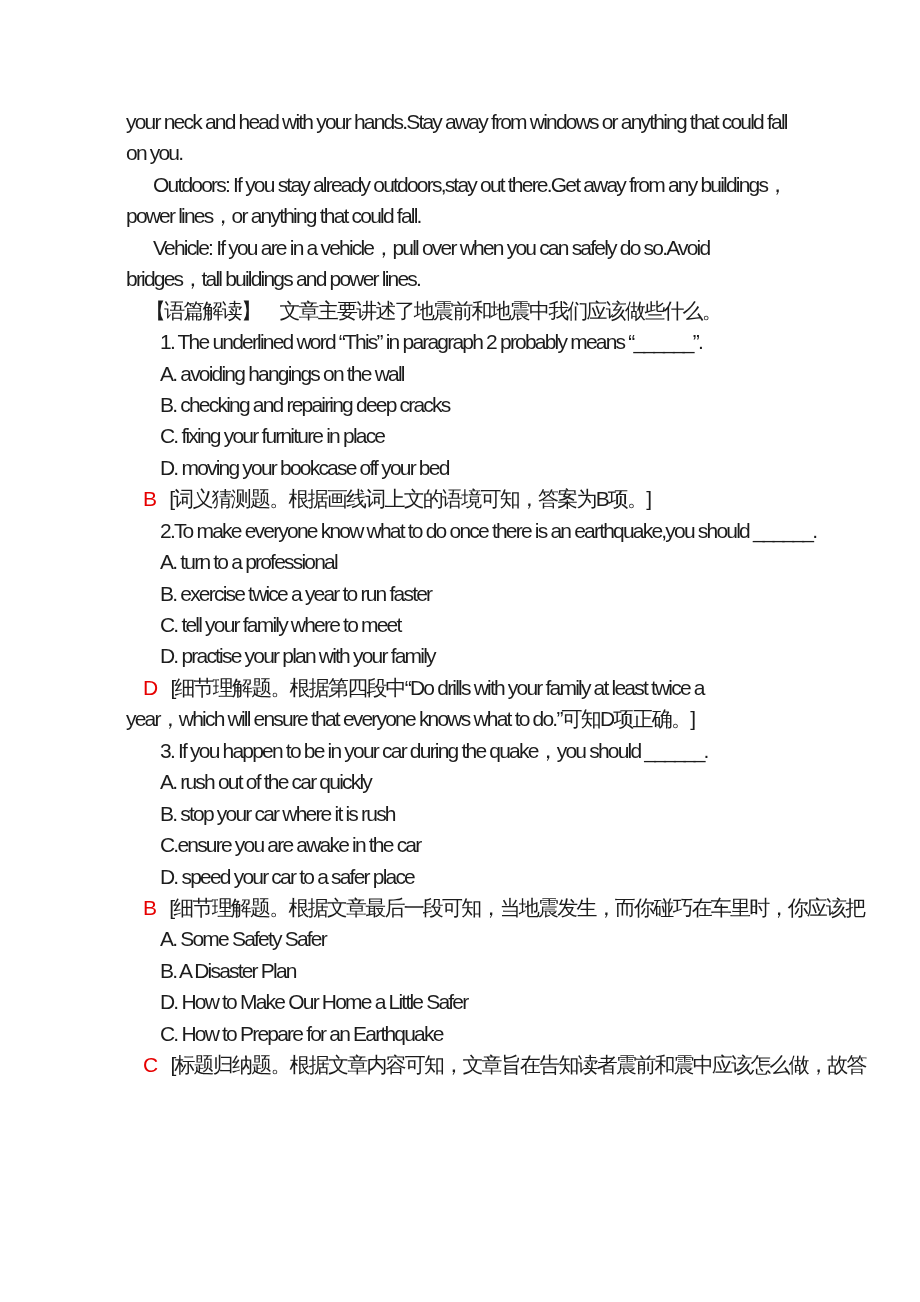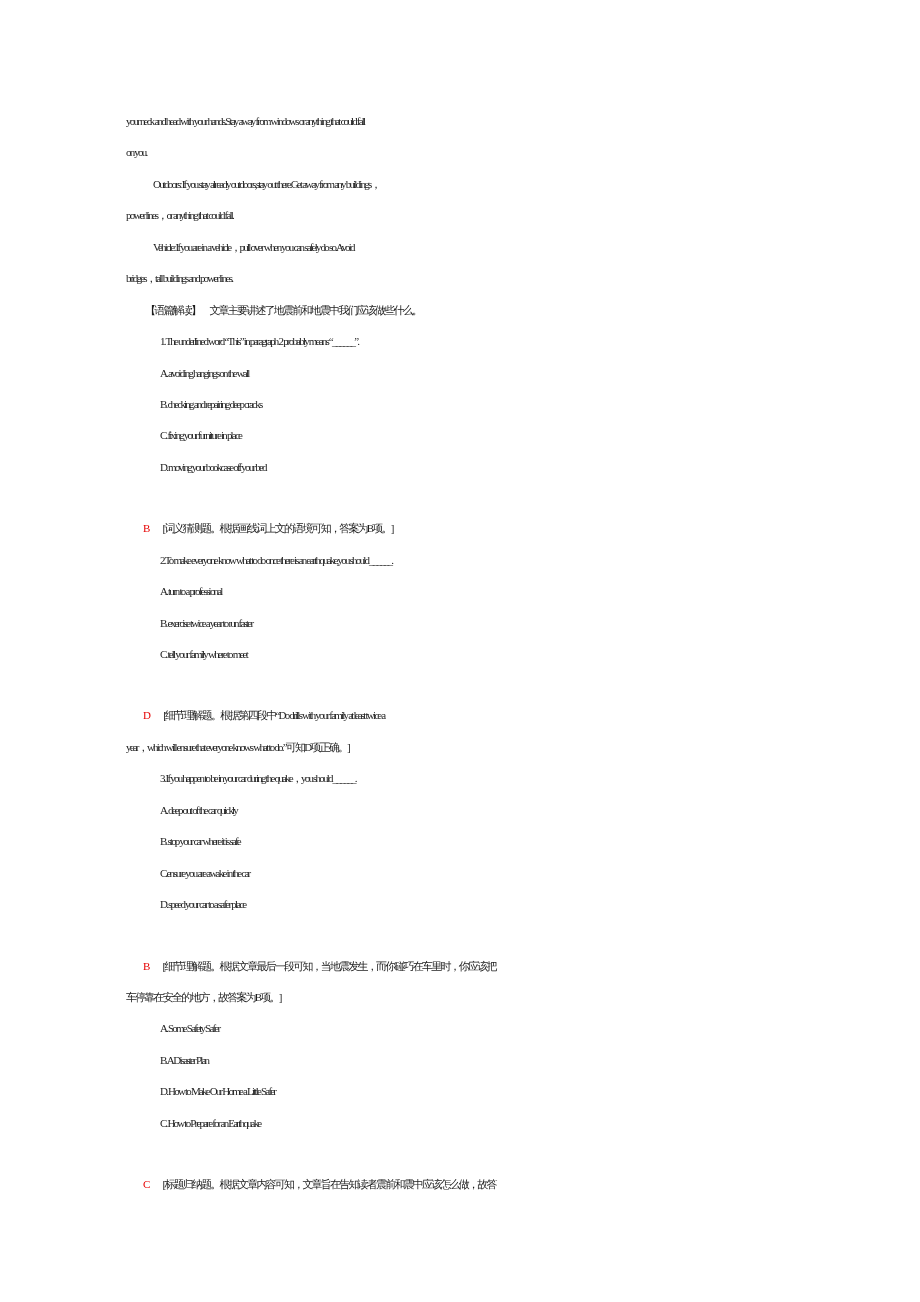--- a/index.html
+++ b/index.html
@@ -6,42 +6,42 @@
     margin: 0;
     padding: 0;
     background: #ffffff;
   }
   .page {
     position: relative;
     width: 920px;
     height: 1302px;
     background: var(--page-bg, #ffffff);
     overflow: hidden;
-    font-family: Liberation Serif, serif;
-    font-size: 11px;
+    font-family: Liberation Sans, sans-serif;
+    font-size: 21px;
     letter-spacing: -1.8px;
     color: var(--text-color, #1c1c1c);
   }
   .doc {
     position: absolute;
     top: 106px;
     left: 126px;
     right: 118px;
   }
   .line {
     height: 31.45px;
     line-height: 31.45px;
     white-space: pre;
   }
   
   .ind-none     { padding-left: 0; }
   .ind-para     { padding-left: 27px; }
   .ind-analysis { padding-left: 19px; }
   .ind-q        { padding-left: 34px; }
-  .ind-ans      { padding-left: 17px; margin-top: 30px; }
+  .ind-ans      { padding-left: 17px; }
   .ans-letter {
     color: var(--answer-color, #e60000);
     margin-right: 14px;
   }
 </style>
 </head>
 <body>
 
 <div class="page">
   <div class="doc" id="doc">
@@ -55,28 +55,28 @@
       <div class="line ind-q"><span>1. The underlined word “This” in paragraph 2 probably means “______”.</span></div>
       <div class="line ind-q"><span>A. avoiding hangings on the wall</span></div>
       <div class="line ind-q"><span>B. checking and repairing deep cracks</span></div>
       <div class="line ind-q"><span>C. fixing your furniture in place</span></div>
       <div class="line ind-q"><span>D. moving your bookcase off your bed</span></div>
       <div class="line ind-ans"><span class="ans-letter">B</span><span>[词义猜测题。根据画线词上文的语境可知，答案为B项。]</span></div>
       <div class="line ind-q"><span>2.To make everyone know what to do once there is an earthquake,you should ______.</span></div>
       <div class="line ind-q"><span>A. turn to a professional</span></div>
       <div class="line ind-q"><span>B. exercise twice a year to run faster</span></div>
       <div class="line ind-q"><span>C. tell your family where to meet</span></div>
+      <div class="line ind-q"><span>D. practise your plan with your family</span></div>
       <div class="line ind-ans"><span class="ans-letter">D</span><span>[细节理解题。根据第四段中“Do drills with your family at least twice a</span></div>
       <div class="line ind-none"><span>year，which will ensure that everyone knows what to do.”可知D项正确。]</span></div>
       <div class="line ind-q"><span>3. If you happen to be in your car during the quake，you should ______.</span></div>
-      <div class="line ind-q"><span>A. deep out of the car quickly</span></div>
-      <div class="line ind-q"><span>B. stop your car where it is safe</span></div>
+      <div class="line ind-q"><span>A. rush out of the car quickly</span></div>
+      <div class="line ind-q"><span>B. stop your car where it is rush</span></div>
       <div class="line ind-q"><span>C.ensure you are awake in the car</span></div>
       <div class="line ind-q"><span>D. speed your car to a safer place</span></div>
       <div class="line ind-ans"><span class="ans-letter">B</span><span>[细节理解题。根据文章最后一段可知，当地震发生，而你碰巧在车里时，你应该把</span></div>
-      <div class="line ind-none"><span>车停靠在安全的地方，故答案为B项。]</span></div>
       <div class="line ind-q"><span>A. Some Safety Safer</span></div>
       <div class="line ind-q"><span>B. A Disaster Plan</span></div>
       <div class="line ind-q"><span>D. How to Make Our Home a Little Safer</span></div>
       <div class="line ind-q"><span>C. How to Prepare for an Earthquake</span></div>
       <div class="line ind-ans"><span class="ans-letter">C</span><span>[标题归纳题。根据文章内容可知，文章旨在告知读者震前和震中应该怎么做，故答</span></div>
     </div>
 </div>
 
 </body></html>

